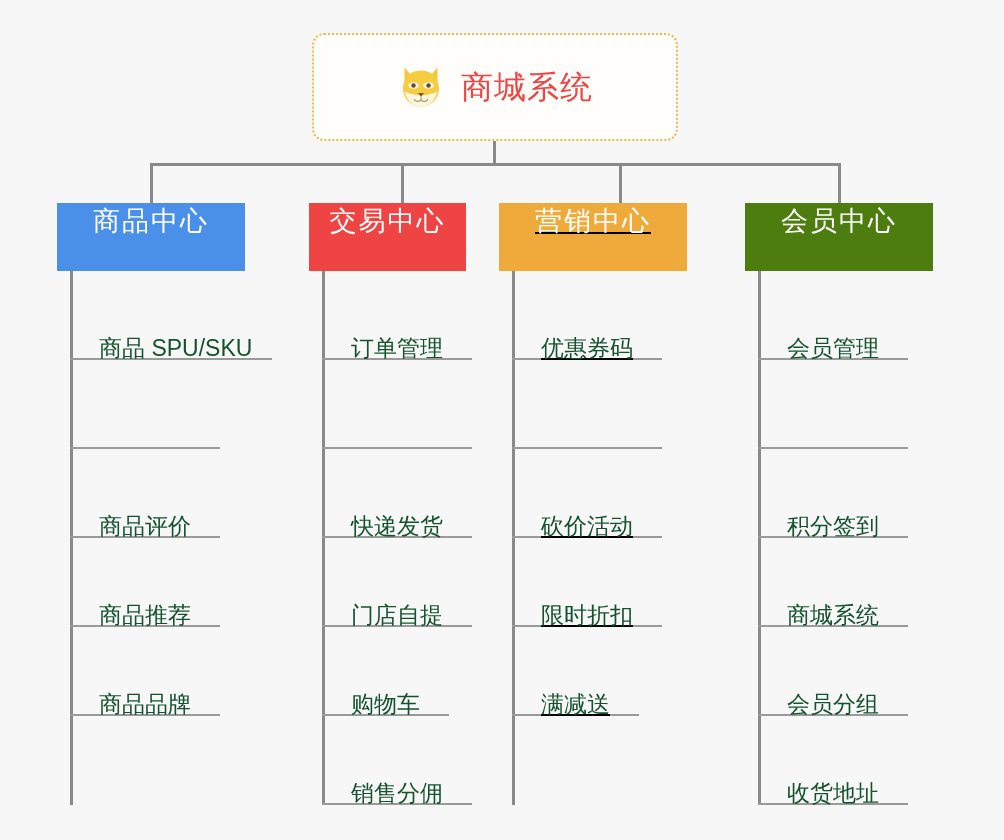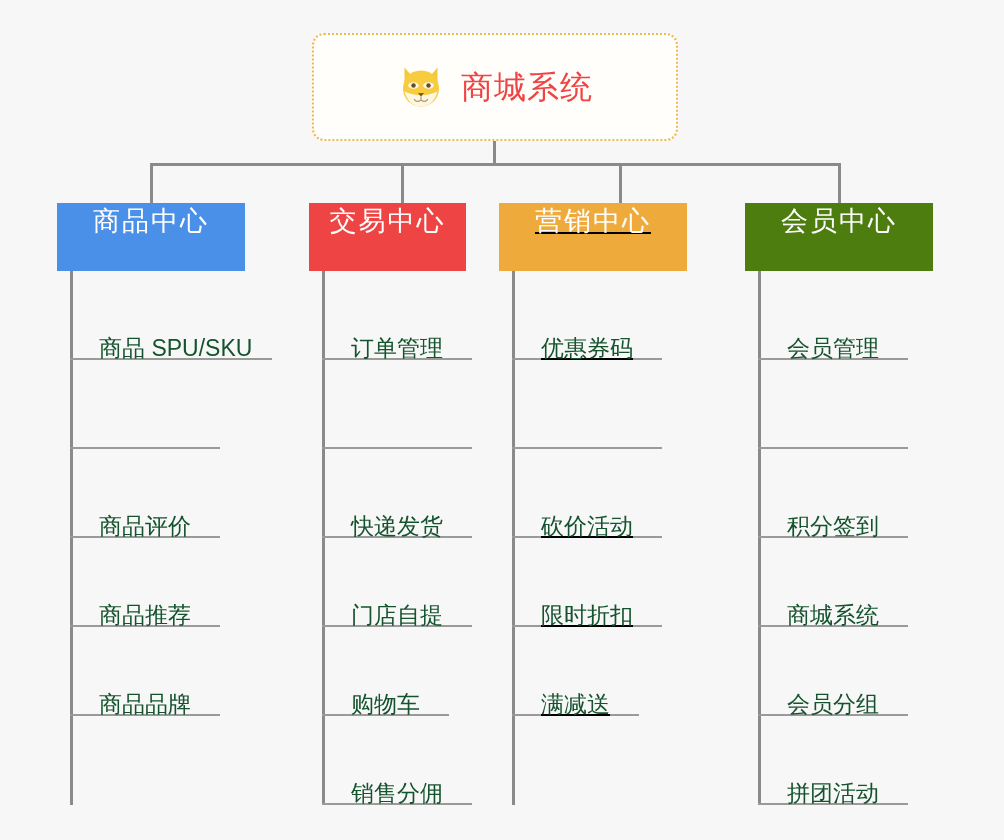--- a/index.html
+++ b/index.html
@@ -262,18 +262,18 @@
       <div class="leaf">
         <span class="leaf-underline" style="width:150px;"></span>
         <span class="leaf-label">商城系统</span>
       </div>
       <div class="leaf">
         <span class="leaf-underline" style="width:150px;"></span>
         <span class="leaf-label">会员分组</span>
       </div>
       <div class="leaf">
         <span class="leaf-underline" style="width:150px;"></span>
-        <span class="leaf-label">拼团活动</span>
+        <span class="leaf-label">收货地址</span>
       </div>
     </div>
   </div>
 
 </div>
 
 </body></html>

